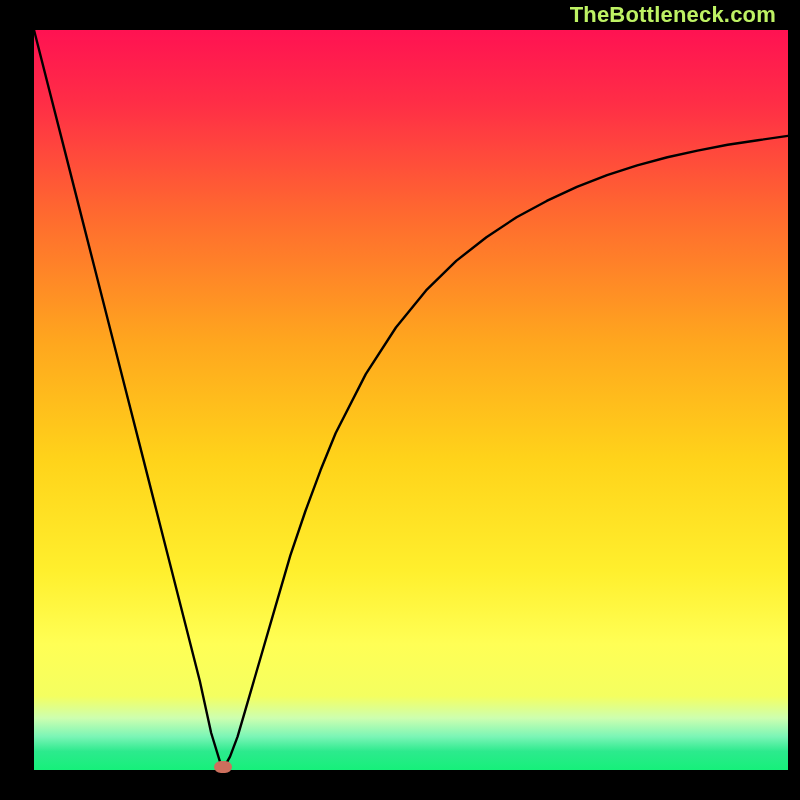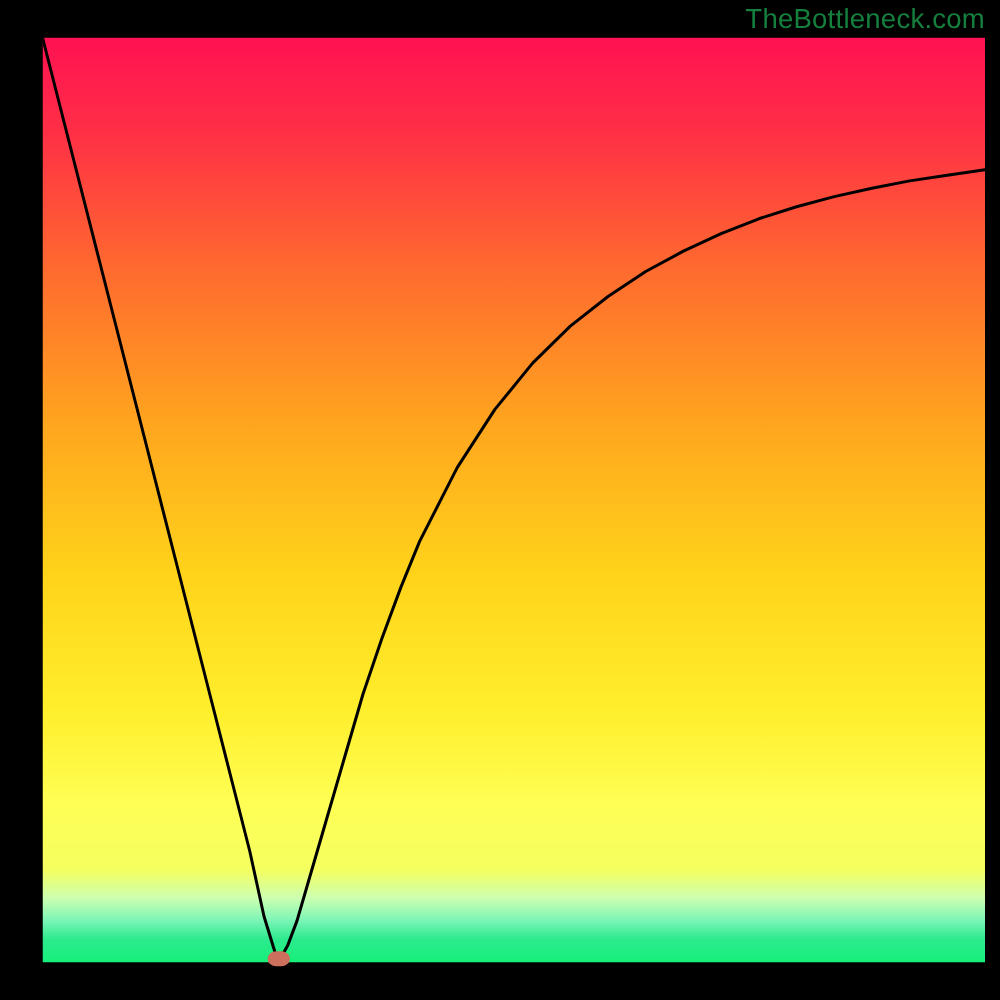--- a/index.html
+++ b/index.html
@@ -13,24 +13,24 @@
   }
   .frame {
     position: relative;
     width: 800px;
     height: 800px;
     background: #000;
   }
   .watermark {
     position: absolute;
     top: 2px;
-    right: 12px;
-    color: #15803d;
+    right: 24px;
+    color: #bef264;
     font-size: 22px;
-    font-weight: 400;
+    font-weight: 700;
     letter-spacing: 0.2px;
     z-index: 10;
   }
   svg.plot {
     position: absolute;
     left: 34px;
     top: 30px;
     width: 754px;
     height: 740px;
   }

